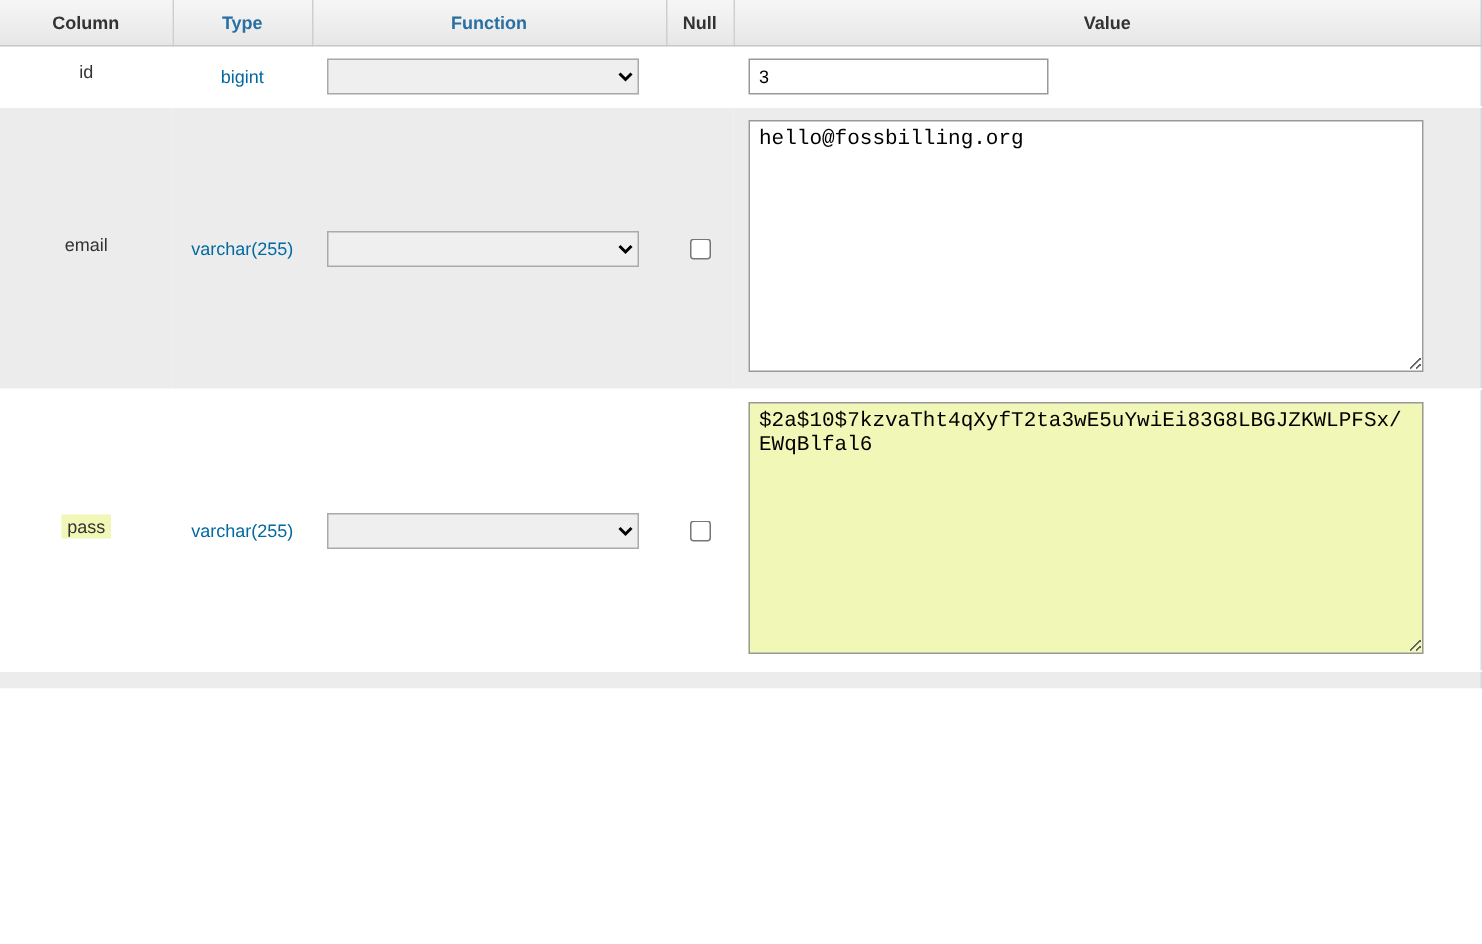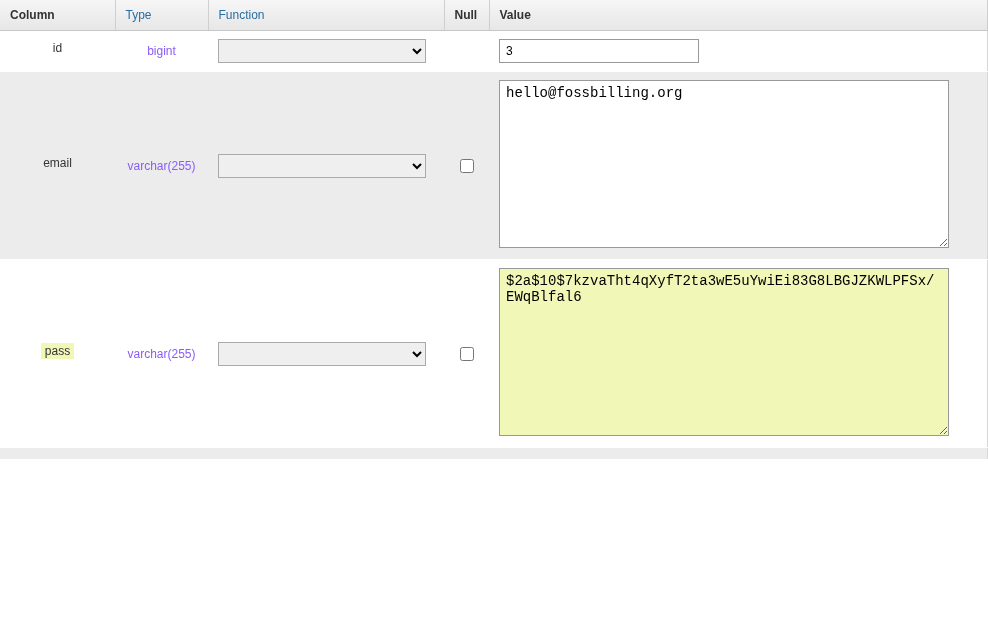--- a/index.html
+++ b/index.html
@@ -10,42 +10,42 @@
     color: #333;
     background: #fff;
     width: 988px;
   }
   table {
     border-collapse: collapse;
     width: 100%;
     border-right: 1px solid #d7d7d7;
   }
   thead th {
-    text-align: left;
+    text-align: center;
     font-weight: bold;
     font-size: 12px;
     color: #333;
     padding: 8px 10px;
     background: linear-gradient(to bottom, #f6f6f6 0%, #e7e7e7 100%);
     border-right: 1px solid #cfcfcf;
     border-bottom: 1px solid #c7c7c7;
   }
   thead th.sortable {
     color: #2a6fa1;
-    font-weight: normal;
+    font-weight: bold;
   }
   tbody tr.r0 { background: #fff; }
   tbody tr.r1 { background: #ececec; }
   tbody td {
     padding: 8px 10px;
     vertical-align: middle;
     border-bottom: 1px solid #ffffff;
   }
   td.col-name { text-align: center; width: 115px; padding-top: 0; padding-bottom: 6px;}
-  td.col-type { text-align: center; width: 93px; color: #8b5cf6;}
+  td.col-type { text-align: center; width: 93px; color: #0369a1;}
   td.col-func { width: 236px; }
   td.col-null { width: 45px; text-align: center; }
   td.col-value { }
   .dotted {
     border-bottom: 1px dotted #666;
   }
   .highlight {
     background: #f1f7b6;
     padding: 1px 4px;
   }

